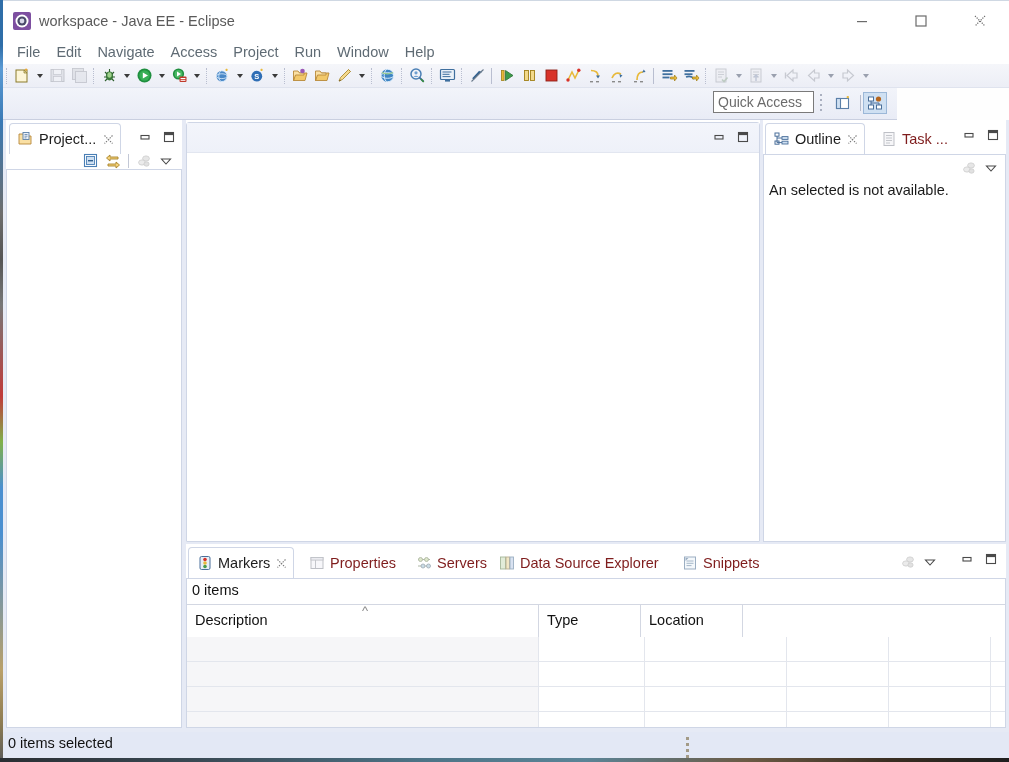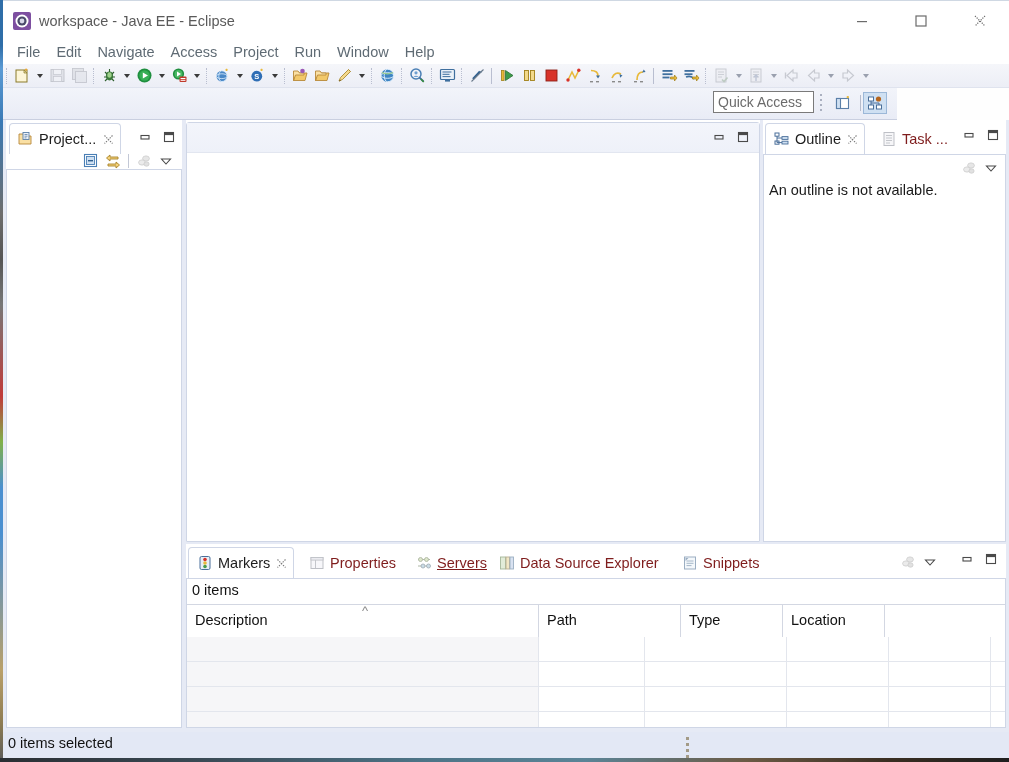--- a/index.html
+++ b/index.html
@@ -731,21 +731,21 @@
               <ellipse cx="6" cy="9.5" rx="3.4" ry="2.6" fill="#d8d8d8" stroke="#9a9a9a" stroke-width="0.8"></ellipse>
               <ellipse cx="10.5" cy="11" rx="2.6" ry="2.2" fill="#c4c4c4" stroke="#9a9a9a" stroke-width="0.8"></ellipse>
             </svg>
           </span>
           <span class="vt-btn">
             <svg width="14" height="14" viewBox="0 0 14 14">
               <path d="M2.5 5 L11.5 5 L7 10 Z" fill="none" stroke="#4a4a4a" stroke-width="1.1"></path>
             </svg>
           </span>
         </div>
-        <div class="outline-msg">An outline is not available.</div>
+        <div class="outline-msg">An selected is not available.</div>
       </div>
     </div>
 
     <div class="view" id="markers-view">
       <div class="view-tabrow">
         <div class="view-tab inactive" style="left:115px; width:105px;">
           <span class="tab-icon">
             <svg width="16" height="16" viewBox="0 0 16 16" opacity="0.55">
               <rect x="2" y="2.5" width="12" height="11" fill="#f2f2f6" stroke="#8a8e98" stroke-width="1"></rect>
               <rect x="2" y="2.5" width="12" height="2.6" fill="#dcdce4" stroke="#8a8e98" stroke-width="0.8"></rect>
@@ -763,21 +763,21 @@
               <circle cx="8" cy="11.5" r="1.8" fill="#4a9b4a"></circle>
             </svg>
           </span>
           <span class="tab-label">Markers</span>
           <span class="tab-close">
             <svg width="11" height="11" viewBox="0 0 11 11">
               <path d="M1.5 1.5 L9.5 9.5 M9.5 1.5 L1.5 9.5" stroke="#7a7a7a" stroke-width="1.1" stroke-dasharray="1.4 1.2"></path>
             </svg>
           </span>
         </div>
-        <div class="view-tab inactive" style="left:222px; width:87px;text-decoration:underline;">
+        <div class="view-tab inactive" style="left:222px; width:87px;">
           <span class="tab-icon">
             <svg width="16" height="16" viewBox="0 0 16 16" opacity="0.6">
               <path d="M2 4.5 l12 0 M2 11 l12 0" stroke="#7a8a6a" stroke-width="1.1"></path>
               <circle cx="4.5" cy="4.5" r="2" fill="#c8d8a8" stroke="#7a8a6a" stroke-width="0.9"></circle>
               <circle cx="10.5" cy="4.5" r="2" fill="#c8d8a8" stroke="#7a8a6a" stroke-width="0.9"></circle>
               <circle cx="7" cy="11" r="2" fill="#a8c8d8" stroke="#6a7a8a" stroke-width="0.9"></circle>
               <circle cx="12.5" cy="11" r="2" fill="#a8c8d8" stroke="#6a7a8a" stroke-width="0.9"></circle>
             </svg>
           </span>
           <span class="tab-label">Servers</span>
@@ -831,23 +831,20 @@
       </div>
 
       <div class="view-body">
         <div class="items-count">0 items</div>
 
         <div class="mk-table">
           <div class="mk-header">
             <div class="mk-col" style="width:352px;">
               <span>Description</span>
               <span class="sort-caret">^</span>
-            </div>
-            <div class="mk-col" style="width:142px;">
-              <span>Path</span>
             </div>
             <div class="mk-col" style="width:102px;">
               <span>Type</span>
             </div>
             <div class="mk-col" style="width:102px;">
               <span>Location</span>
             </div>
           </div>
 
           <div class="mk-rows">

